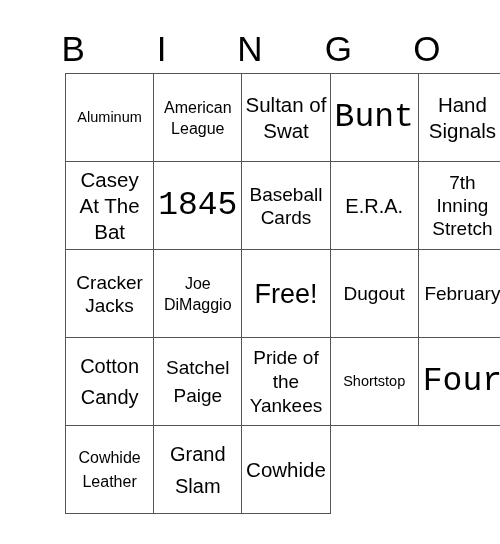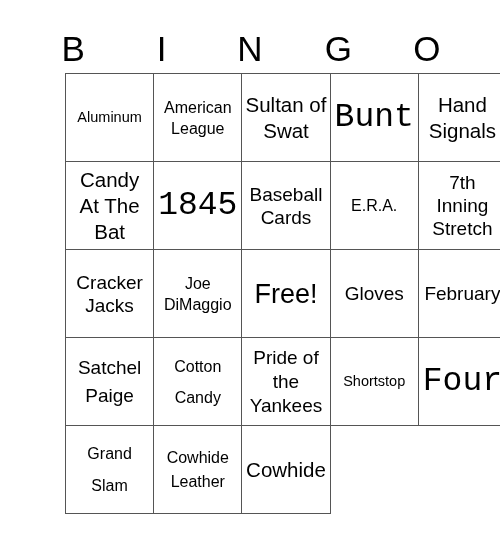--- a/index.html
+++ b/index.html
@@ -12,21 +12,21 @@
           display: grid; grid-template-columns: repeat(5, 1fr); grid-template-rows: repeat(5, 1fr);
           border-top: 1px solid #555; border-left: 1px solid #555; box-sizing: border-box; margin-left: 36px; }
   .cell { border-right: 1px solid #555; border-bottom: 1px solid #555;
           display: flex; align-items: center; justify-content: center; text-align: center;
           padding: 0 2px; box-sizing: border-box; overflow: hidden; }
   .cell span { display: block; }
   .s14 { font-size: 14.5px; line-height: 17px; }
   .s16 { font-size: 16px; line-height: 21px; }
   .s18 { font-size: 19px; line-height: 23px; }
   .s20 { font-size: 20.5px; line-height: 26px; }
-  .s22 { font-size: 16px; line-height: 28px; }
+  .s22 { font-size: 20px; line-height: 28px; }
   .s26 { font-size: 27px; line-height: 32px; text-align: right; }
   .s32 { font-size: 33px; line-height: 38px; font-family: Liberation Mono, monospace; }
 </style>
 </head>
 <body>
 
 <div class="header">
   <span>B</span>
   <span>I</span>
   <span>N</span>
@@ -46,21 +46,21 @@
       <span class="s20" style="width:84px">Sultan of Swat</span>
     </div>
   <div class="cell">
       <span class="s32">Bunt</span>
     </div>
   <div class="cell">
       <span class="s20" style="width:80px">Hand Signals</span>
     </div>
 
   <div class="cell">
-      <span class="s20" style="width:74px">Candy At The Bat</span>
+      <span class="s20" style="width:74px">Casey At The Bat</span>
     </div>
   <div class="cell">
       <span class="s32">1845</span>
     </div>
   <div class="cell">
       <span class="s18" style="width:80px">Baseball Cards</span>
     </div>
   <div class="cell">
       <span class="s22">E.R.A.</span>
     </div>
@@ -71,44 +71,44 @@
   <div class="cell">
       <span class="s18" style="width:78px">Cracker Jacks</span>
     </div>
   <div class="cell">
       <span class="s16" style="width:76px">Joe DiMaggio</span>
     </div>
   <div class="cell">
       <span class="s26">Free!</span>
     </div>
   <div class="cell">
-      <span class="s18">Gloves</span>
+      <span class="s18">Dugout</span>
     </div>
   <div class="cell">
       <span class="s18">February</span>
     </div>
 
   <div class="cell">
-      <span class="s18" style="width:78px;line-height:28px">Satchel Paige</span>
+      <span class="s22" style="width:80px;line-height:31px">Cotton Candy</span>
     </div>
   <div class="cell">
-      <span class="s22" style="width:80px;line-height:31px">Cotton Candy</span>
+      <span class="s18" style="width:78px;line-height:28px">Satchel Paige</span>
     </div>
   <div class="cell">
       <span class="s18" style="width:76px;line-height:24px">Pride of the Yankees</span>
     </div>
 
   <div class="cell">
       <span class="s14">Shortstop</span>
     </div>
   <div class="cell">
       <span class="s32">Four</span>
     </div>
   <div class="cell">
-      <span class="s22" style="width:80px;line-height:32px">Grand Slam</span>
+      <span class="s16" style="width:80px;line-height:24px">Cowhide Leather</span>
     </div>
   <div class="cell">
-      <span class="s16" style="width:80px;line-height:24px">Cowhide Leather</span>
+      <span class="s22" style="width:80px;line-height:32px">Grand Slam</span>
     </div>
   <div class="cell">
       <span class="s20">Cowhide</span>
     </div>
 </div>
 
 </body></html>

